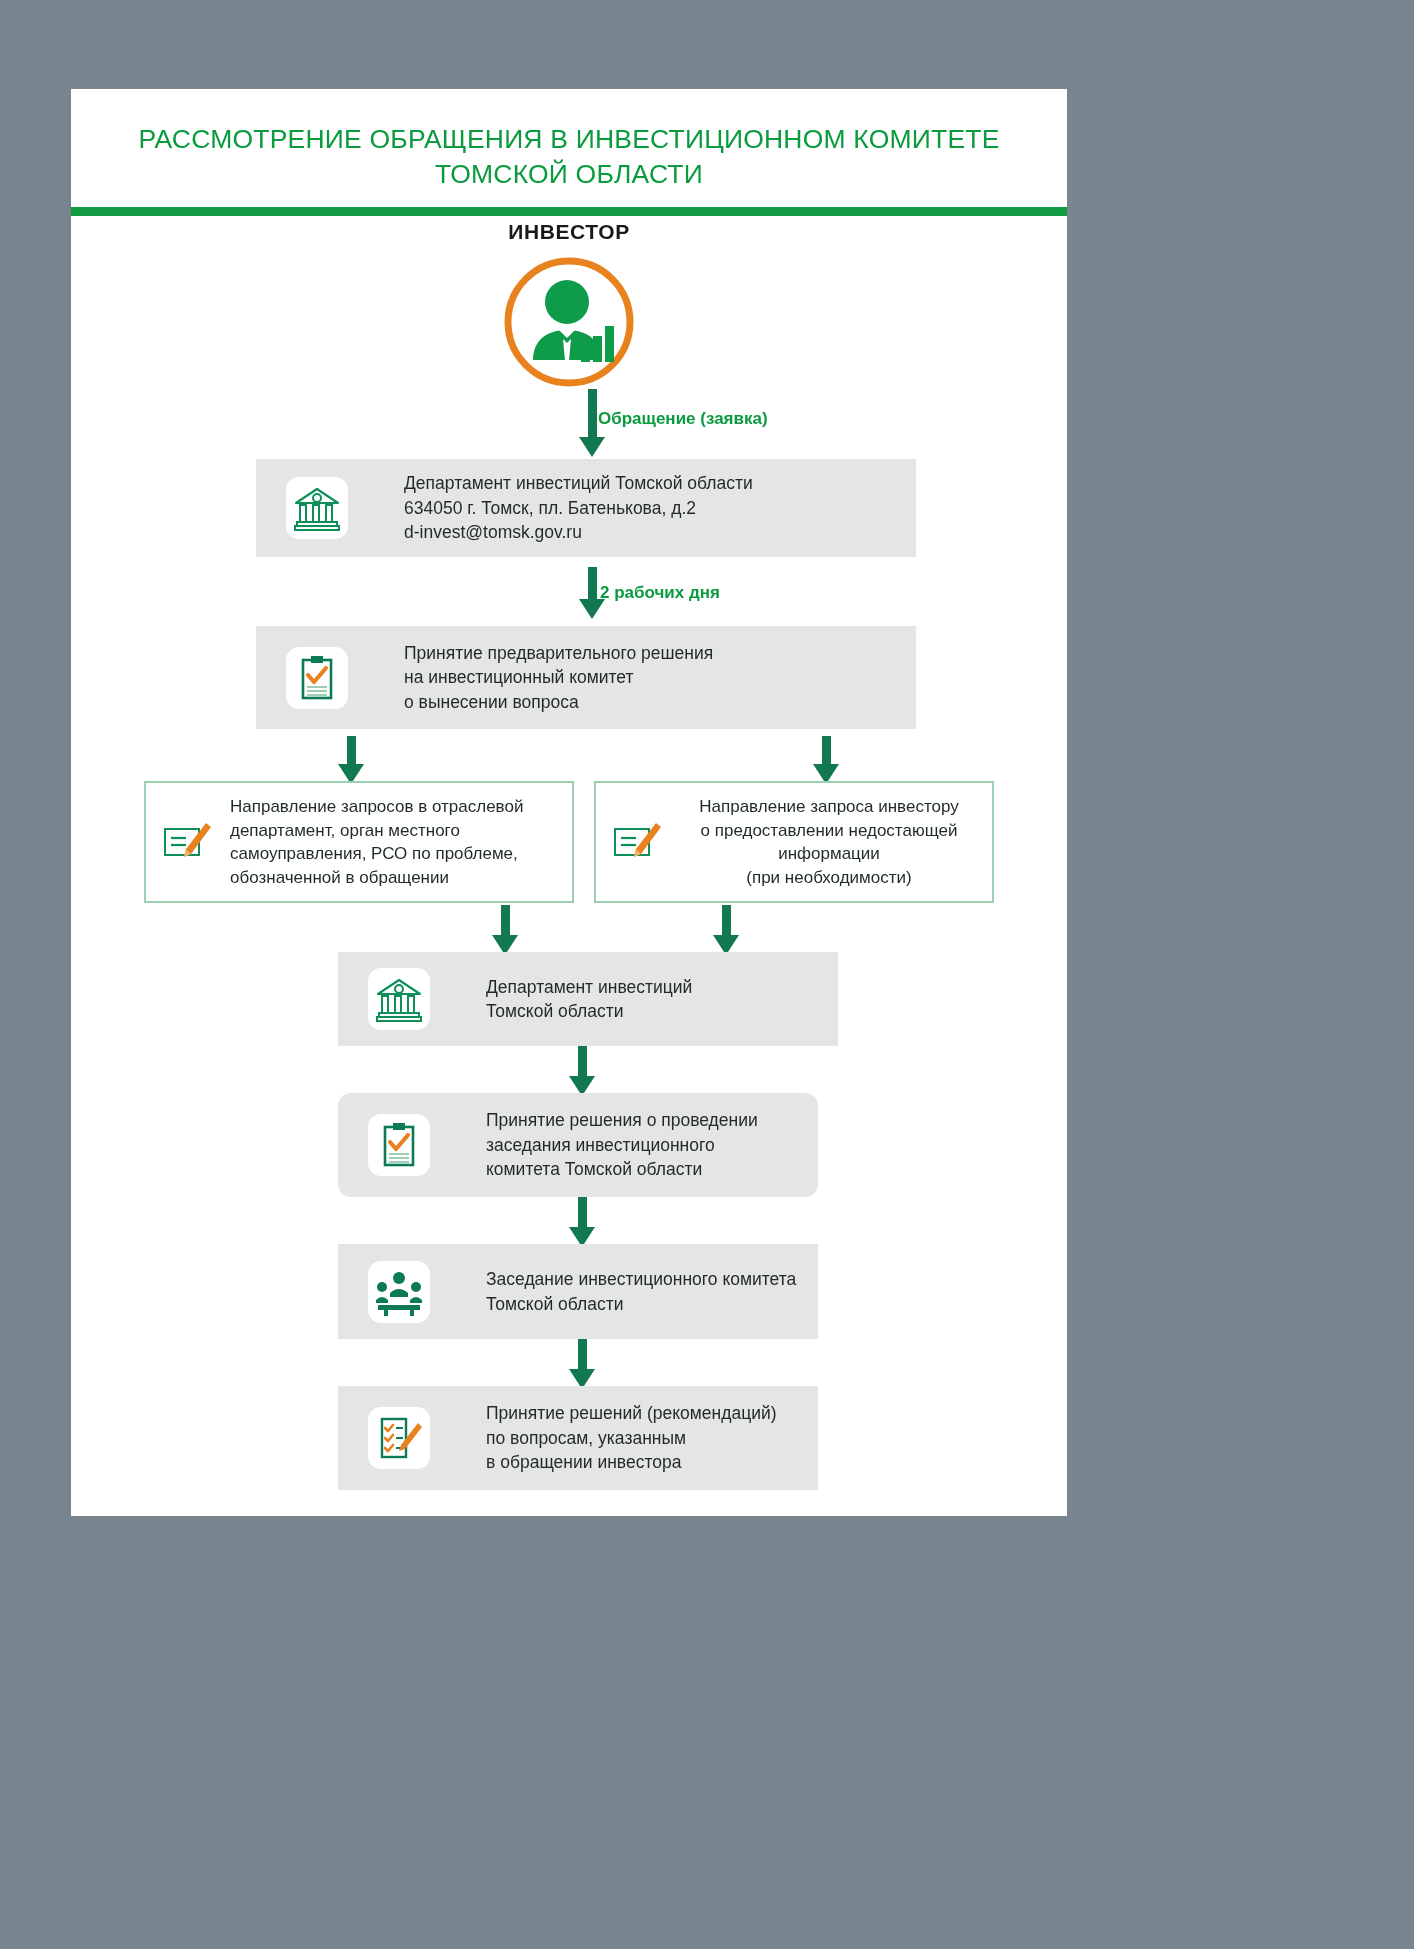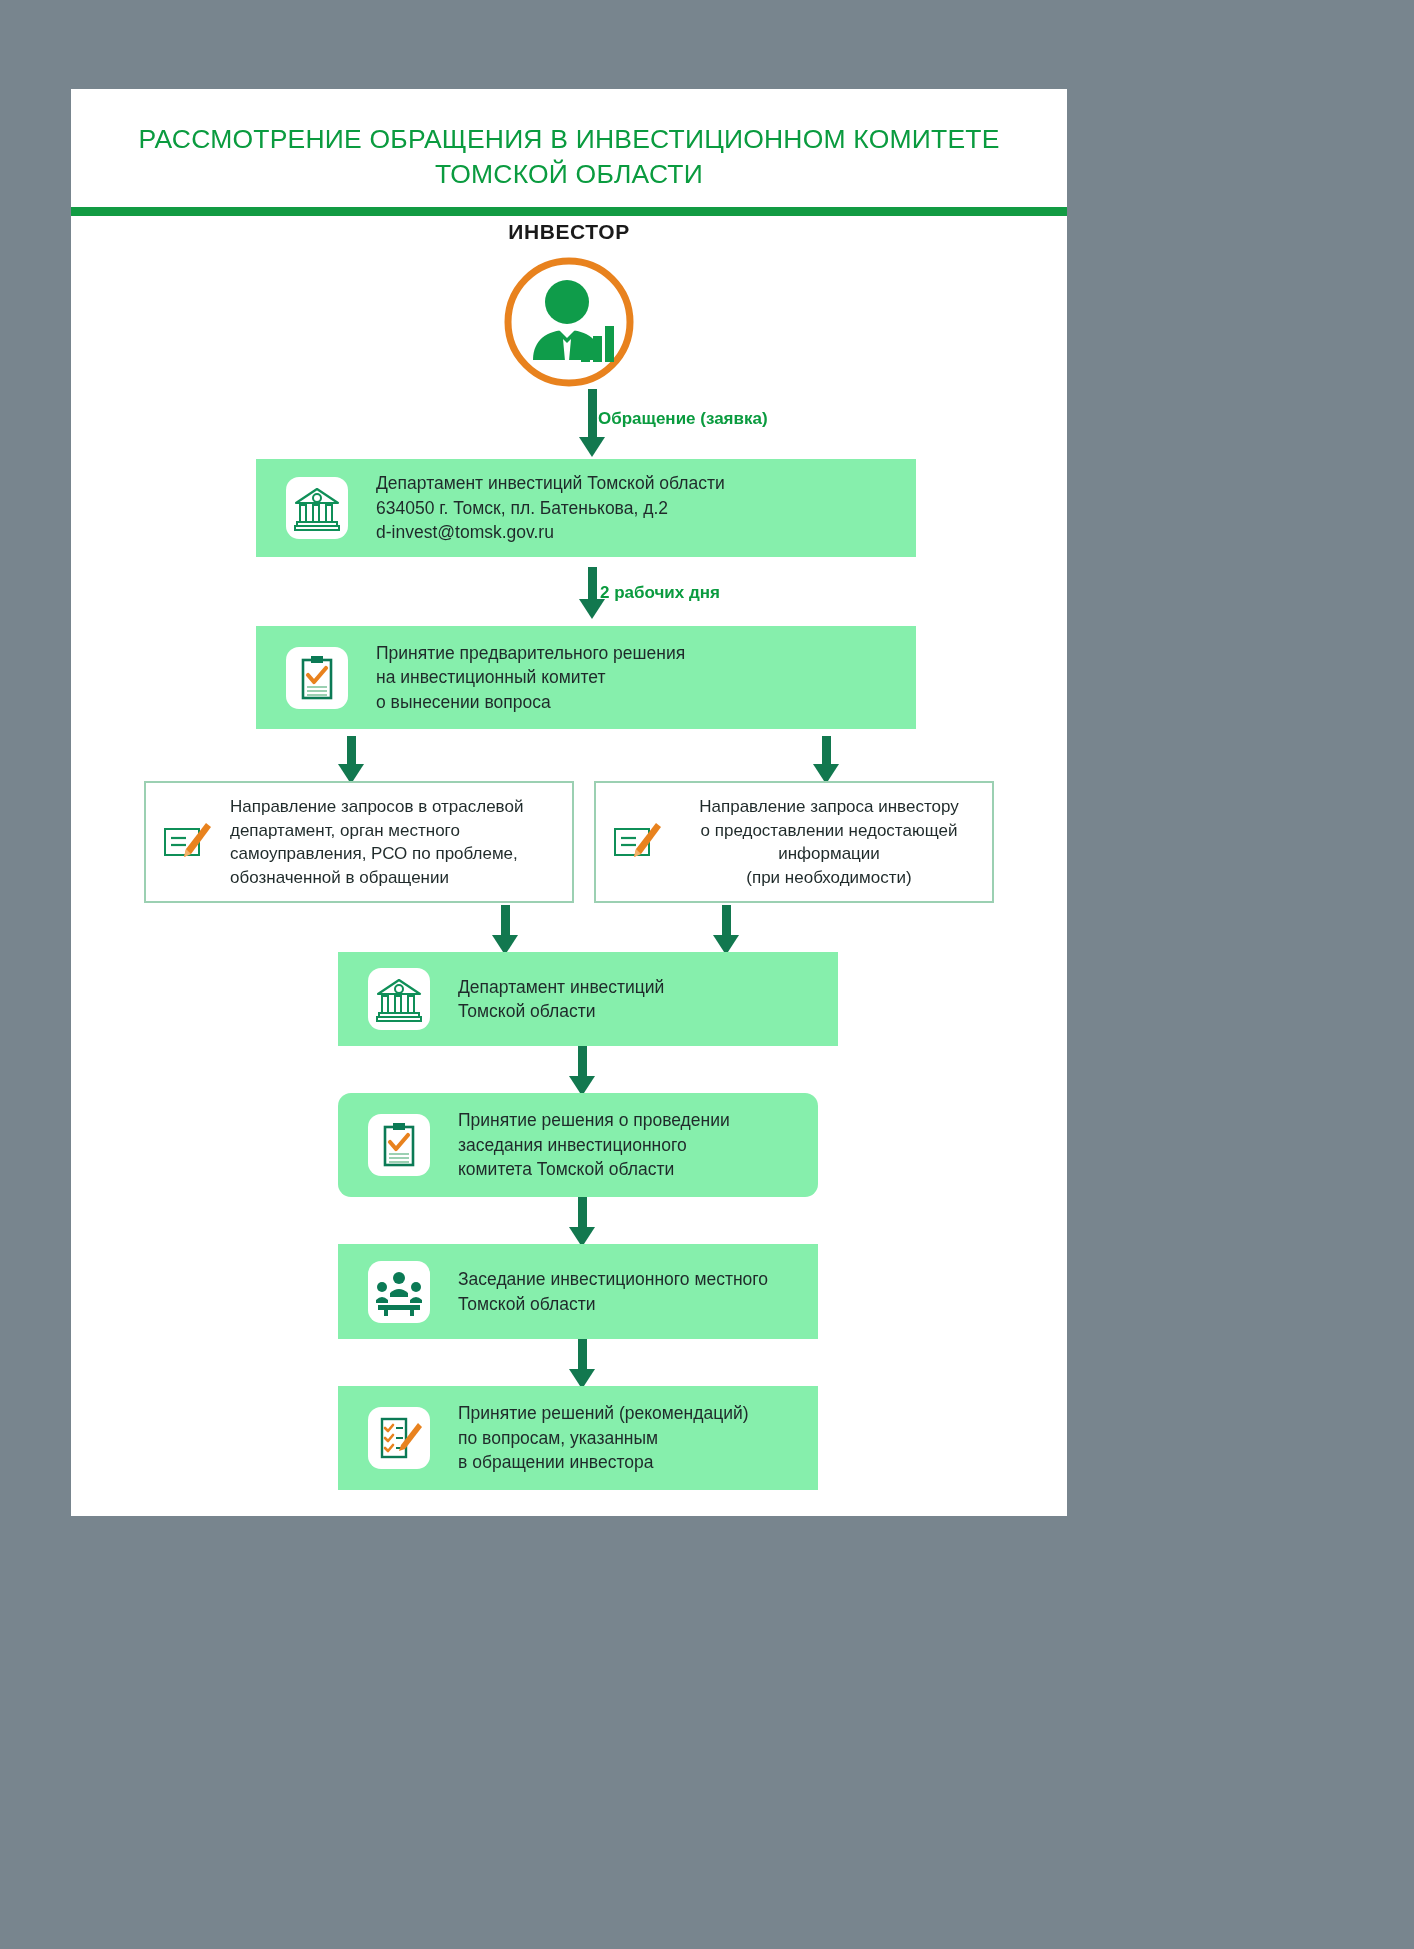--- a/index.html
+++ b/index.html
@@ -70,24 +70,25 @@
   .arrow-label{
     position:absolute;
     font-weight:bold;
     font-size:17px;
     color:#0a9b3f;
     white-space:nowrap;
   }
   
   .gbox{
     position:absolute;
-    background:#86efac;
+    background:#e5e5e5;
     display:flex;
     align-items:center;
     box-sizing:border-box;
+    gap:28px;
   }
   .wbox{
     position:absolute;
     background:#ffffff;
     border:2px solid #9bd0b2;
     display:flex;
     align-items:center;
     box-sizing:border-box;
   }
   .icon-tile{
@@ -304,21 +305,21 @@
         <circle cx="8" cy="20" r="5" fill="#0b7a55"></circle>
         <path d="M2 33 q6 -6 12 0 v3 h-12 z" fill="#0b7a55"></path>
         <circle cx="42" cy="20" r="5" fill="#0b7a55"></circle>
         <path d="M36 33 q6 -6 12 0 v3 h-12 z" fill="#0b7a55"></path>
         <rect x="4" y="38" width="42" height="5" fill="#0b7a55"></rect>
         <rect x="10" y="43" width="4" height="6" fill="#0b7a55"></rect>
         <rect x="36" y="43" width="4" height="6" fill="#0b7a55"></rect>
       </svg>
     </div>
     <div class="box-text">
-      <div>Заседание инвестиционного местного</div>
+      <div>Заседание инвестиционного комитета</div>
       <div>Томской области</div>
     </div>
   </div>
 
   <div class="arrow thick" style="left:500px;top:1250px;width:22px;height:50px;">
     <div class="shaft" style="height:32px;"></div>
     <div class="head"></div>
   </div>
 
   <div class="gbox" style="left:267px;top:1297px;width:480px;height:104px;">

